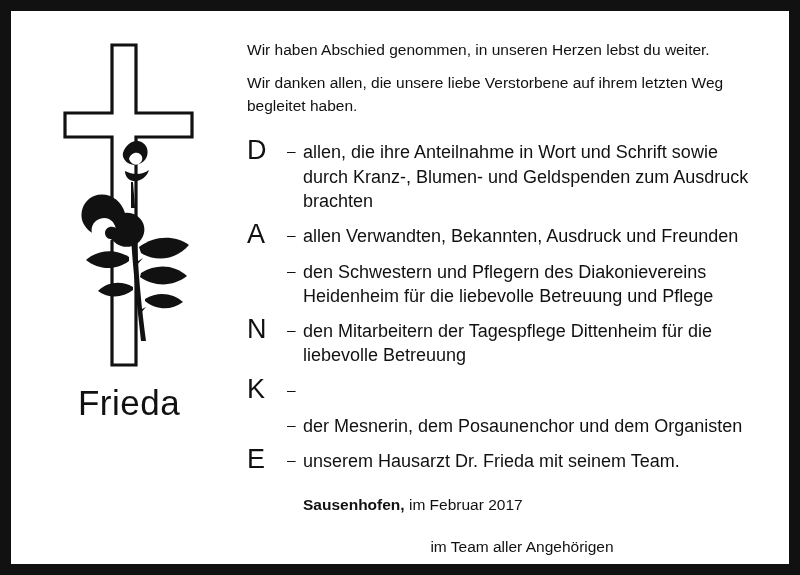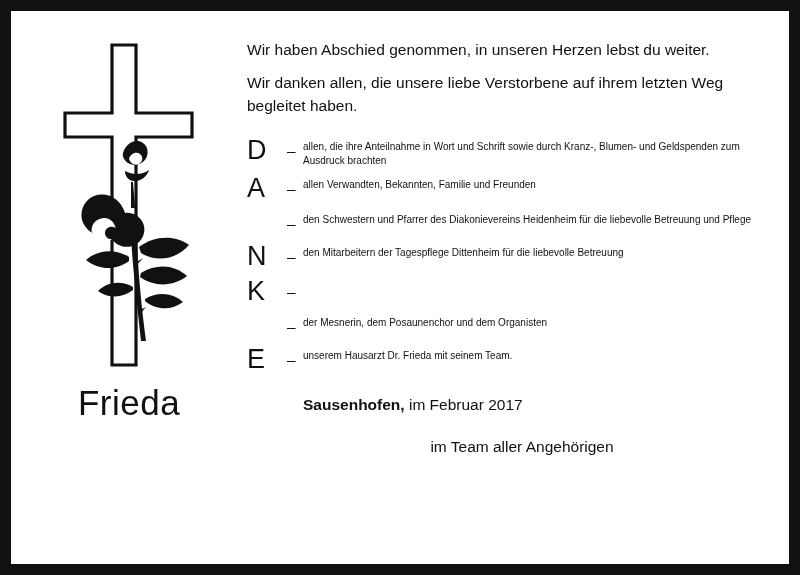--- a/index.html
+++ b/index.html
@@ -98,21 +98,21 @@
     letter-spacing: 0;
   }
   .danke-dash {
     flex: 0 0 16px;
     font-size: 15.5px;
     line-height: 1.35;
     padding-top: 5px;
   }
   .danke-text {
     flex: 1 1 auto;
-    font-size: 10px;
+    font-size: 18px;
     line-height: 1.35;
     padding-top: 4px;
   }
 
   
   .place-line {
     margin-top: 23px;
     font-size: 15.5px;
     padding-left: 56px;
   }
@@ -194,27 +194,27 @@
 
         <div class="danke-row">
           <div class="danke-letter">D</div>
           <div class="danke-dash">–</div>
           <div class="danke-text">allen, die ihre Anteilnahme in Wort und Schrift sowie durch Kranz-, Blumen- und Geldspenden zum Ausdruck brachten</div>
         </div>
 
         <div class="danke-row">
           <div class="danke-letter">A</div>
           <div class="danke-dash">–</div>
-          <div class="danke-text">allen Verwandten, Bekannten, Familie und Freunden</div>
+          <div class="danke-text">allen Verwandten, Bekannten, Ausdruck und Freunden</div>
         </div>
 
         <div class="danke-row">
           <div class="danke-letter"></div>
           <div class="danke-dash">–</div>
-          <div class="danke-text">den Schwestern und Pfarrer des Diakonievereins Heidenheim für die liebevolle Betreuung und Pflege</div>
+          <div class="danke-text">den Schwestern und Pflegern des Diakonievereins Heidenheim für die liebevolle Betreuung und Pflege</div>
         </div>
 
         <div class="danke-row">
           <div class="danke-letter">N</div>
           <div class="danke-dash">–</div>
           <div class="danke-text">den Mitarbeitern der Tagespflege Dittenheim für die liebevolle Betreuung</div>
         </div>
 
         <div class="danke-row">
           <div class="danke-letter">K</div>

